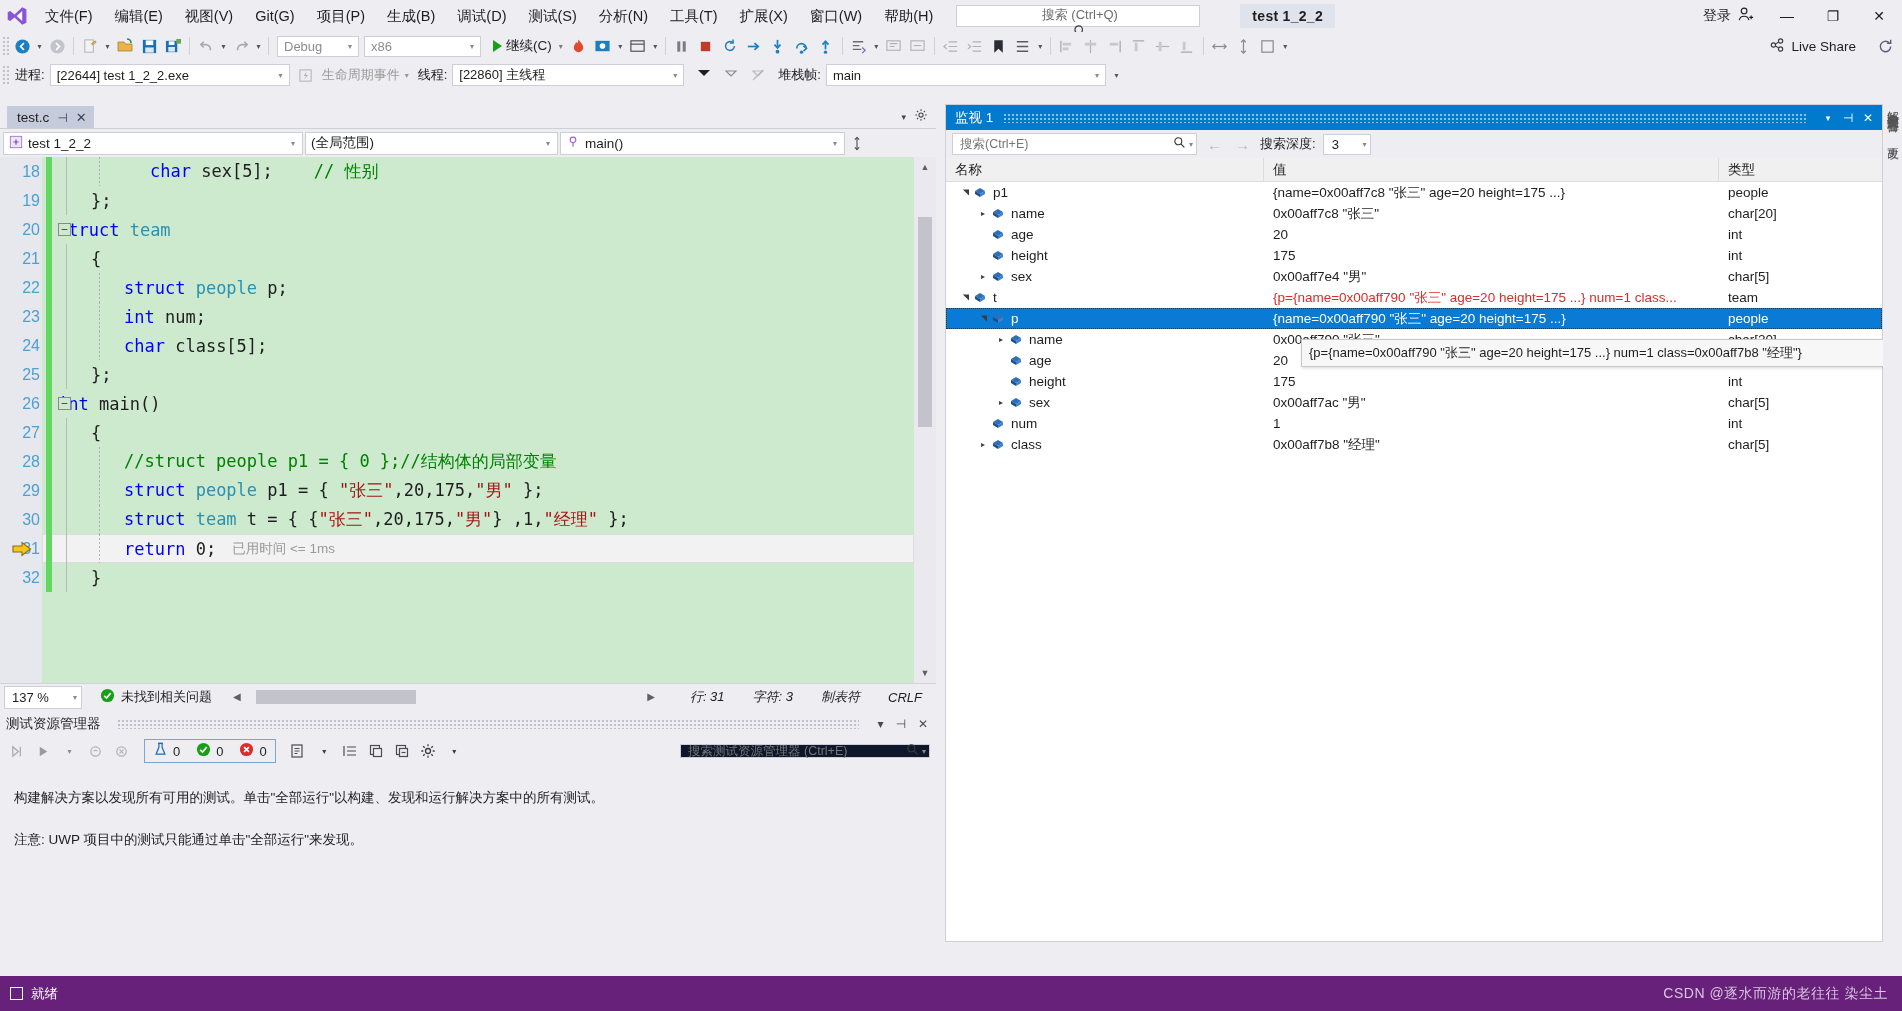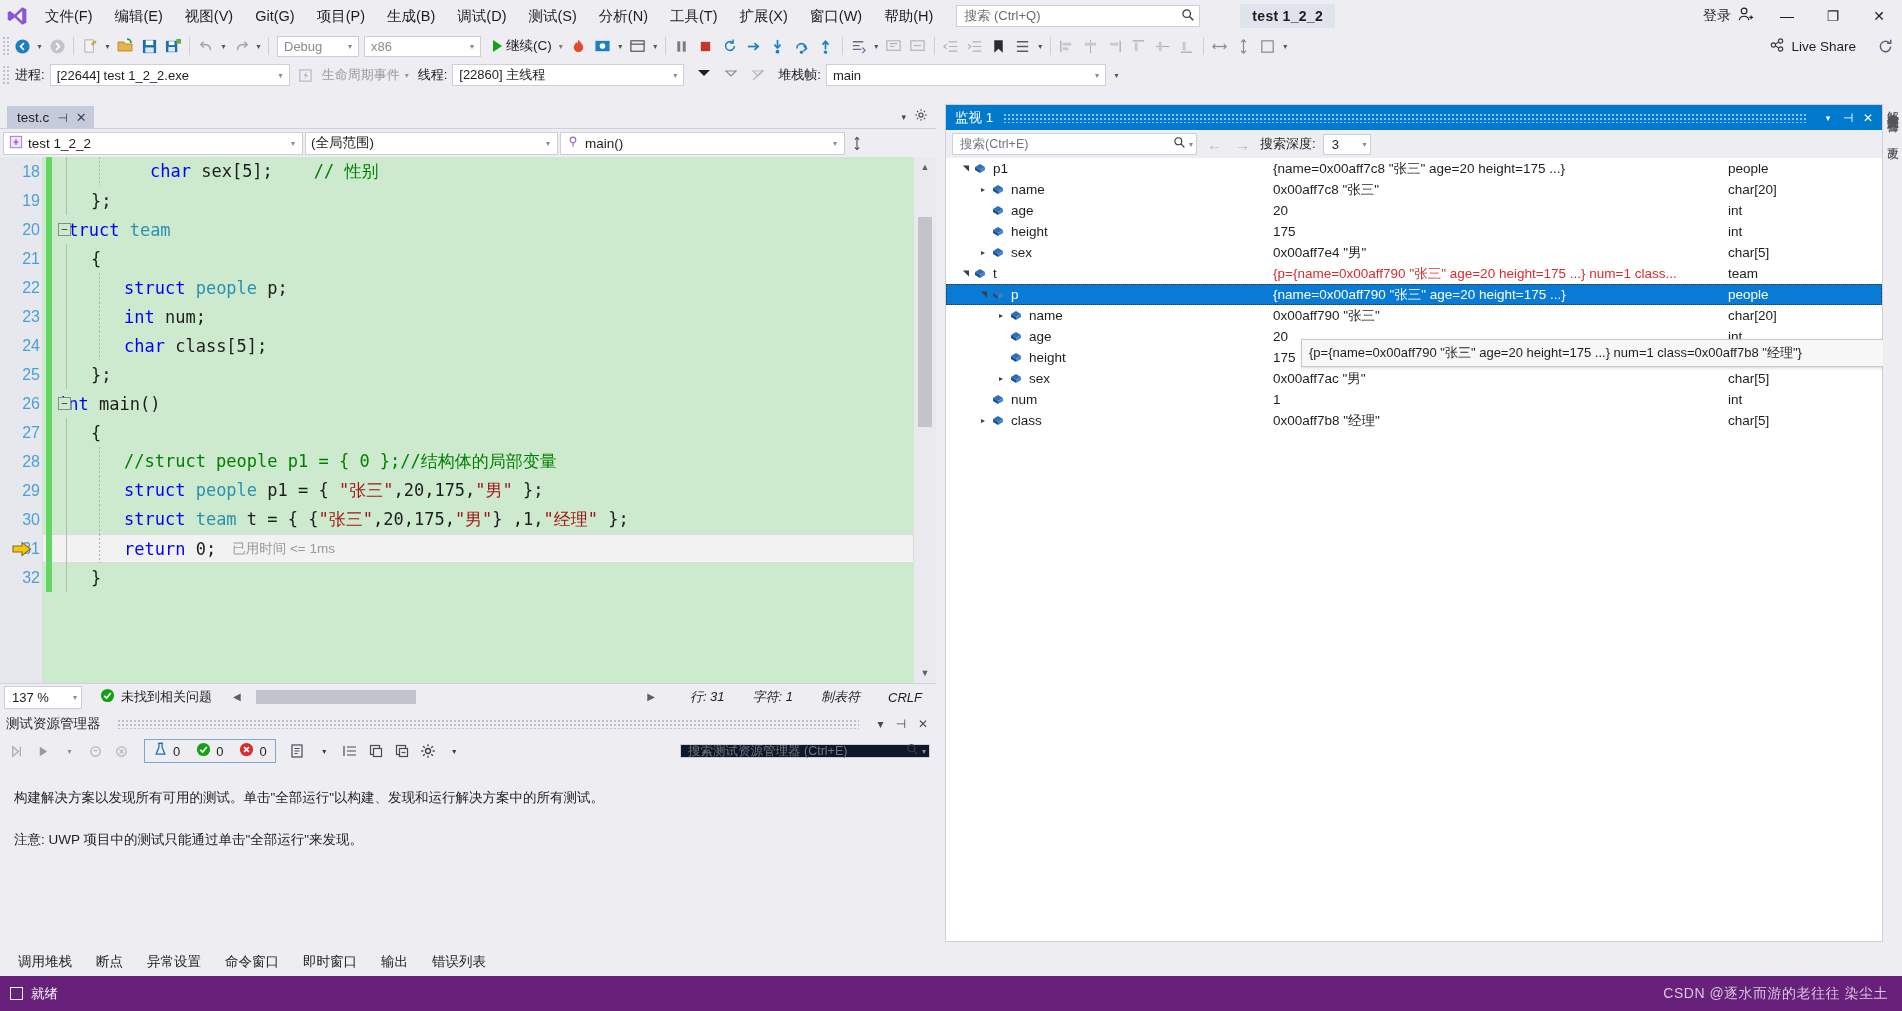--- a/index.html
+++ b/index.html
@@ -23,21 +23,21 @@
   .vs-logo { width:34px; height:32px; display:flex; align-items:center; justify-content:center; }
   .vs-logo svg { display:block; }
   .menu { display:flex; align-items:center; height:32px; }
   .menu-item {
     padding:3px 11px; font-size:14.5px; color:#1e1e1e; white-space:nowrap;
     line-height:20px; cursor:default;
   }
   .qsearch {
     margin-left:12px; width:244px; height:22px; background:#ffffff;
     border:1px solid #cccedb; display:flex; align-items:center;
-    padding:0 4px 0 7px; position:relative;
+    padding:0 4px 0 7px; position:relative;flex-direction:column;
   }
   .qsearch .ph { color:#6d6d6d; font-size:13px; flex:1; }
   .qsearch .mag { color:#4b4b4b; }
   .doc-title {
     margin-left:40px; font-size:14px; font-weight:bold; color:#1e1e1e;
     background:#dfe3ec; padding:4px 12px; letter-spacing:.3px;
   }
   .title-right { margin-left:auto; display:flex; align-items:center; height:32px; }
   .signin { display:flex; align-items:center; gap:6px; padding:0 10px; font-size:14px; }
   .wbtn { width:46px; height:32px; display:flex; align-items:center; justify-content:center; font-size:14px; color:#1e1e1e; }
@@ -658,21 +658,21 @@
             </svg>
         </span>
         <span>未找到相关问题</span>
       </div>
       <div class="hsb">
         <span class="la">◀</span>
         <div class="tk"></div>
         <span class="ra">▶</span>
       </div>
       <div class="stat">行: 31</div>
-      <div class="stat">字符: 1</div>
+      <div class="stat">字符: 3</div>
       <div class="stat">制表符</div>
       <div class="stat">CRLF</div>
     </div>
   </div>
 
   <div class="testpane">
     <div class="tp-title">
       <span>测试资源管理器</span>
       <span class="tp-dots"></span>
       <span class="tp-ic">▾</span>
@@ -804,20 +804,25 @@
       </div>
       <span class="w-nav">←</span>
       <span class="w-nav">→</span>
       <span class="w-depth">搜索深度:</span>
       <div class="depthbox">
         <span>3</span>
         <span style="color:#8a8a8a;font-size:8px;">▾</span>
       </div>
     </div>
     <div class="w-grid">
+      <div class="w-head">
+        <div class="c-name">名称</div>
+        <div class="c-val">值</div>
+        <div class="c-type">类型</div>
+      </div>
       <div id="watch-rows">
           <div class="w-row">
             <div class="cell n" style="padding-left: 12px;">
               <span class="twisty" style="transform: rotate(-90deg); display: inline-block;">◢</span>
               <span class="dia">
                 <svg width="12" height="12" viewBox="0 0 12 12">
                   <path d="M6 1 L11 4 6 7 1 4z" fill="#2f6fb8"></path>
                   <path d="M1 4 v3 L6 10 V7z" fill="#1b4f8a"></path>
                   <path d="M11 4 v3 L6 10 V7z" fill="#3d82cc"></path>
                 </svg>
@@ -1009,29 +1014,20 @@
           </div>
         </div>
       <div class="tooltip" id="watch-tooltip" style="left:355px; top:181px; width:583px;">{p={name=0x00aff790 "张三" age=20 height=175 ...} num=1 class=0x00aff7b8 "经理"}</div>
     </div>
   </div>
 
   <div class="sidestrip">
     <span>解决方案资源管理器    Git 更改</span>
   </div>
 
-  <div class="dockbar">
-    <div class="dock-tab">调用堆栈</div>
-    <div class="dock-tab">断点</div>
-    <div class="dock-tab">异常设置</div>
-    <div class="dock-tab">命令窗口</div>
-    <div class="dock-tab">即时窗口</div>
-    <div class="dock-tab">输出</div>
-    <div class="dock-tab">错误列表</div>
-  </div>
 
   <div class="statusbar">
     <div class="sb-left">
       <span class="sb-box"></span>
       <span>就绪</span>
     </div>
     <div class="sb-right">CSDN @逐水而游的老往往 染尘土</div>
   </div>
 
 </div>

